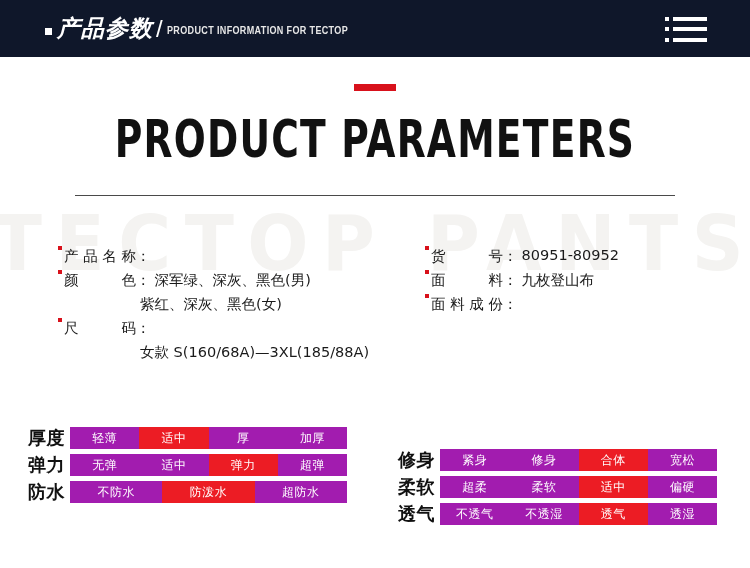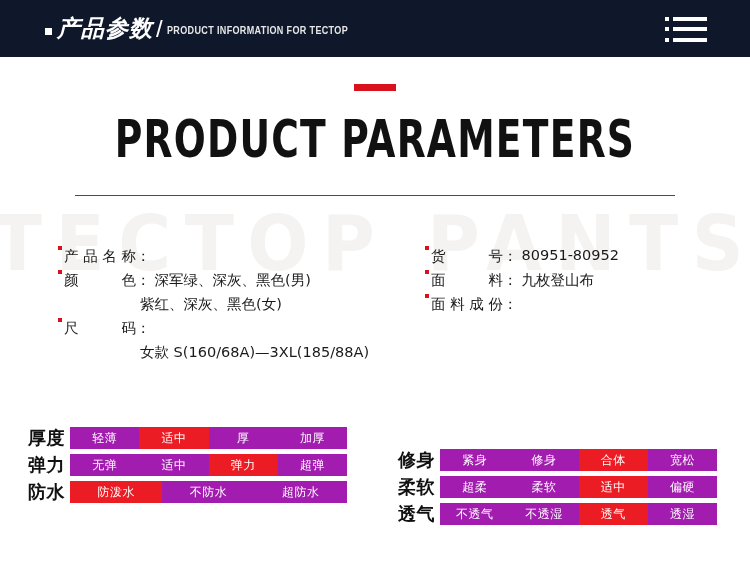--- a/index.html
+++ b/index.html
@@ -241,22 +241,22 @@
       <div class="attr-bar">
         <div class="seg">无弹</div>
         <div class="seg">适中</div>
         <div class="seg active">弹力</div>
         <div class="seg">超弹</div>
       </div>
     </div>
     <div class="attr-row">
       <div class="attr-name">防水</div>
       <div class="attr-bar">
+        <div class="seg">不防水</div>
         <div class="seg active">防泼水</div>
-        <div class="seg">不防水</div>
         <div class="seg">超防水</div>
       </div>
     </div>
   </div>
 <div class="attr-group attr-right">
     <div class="attr-row">
       <div class="attr-name">修身</div>
       <div class="attr-bar">
         <div class="seg">紧身</div>
         <div class="seg">修身</div>

